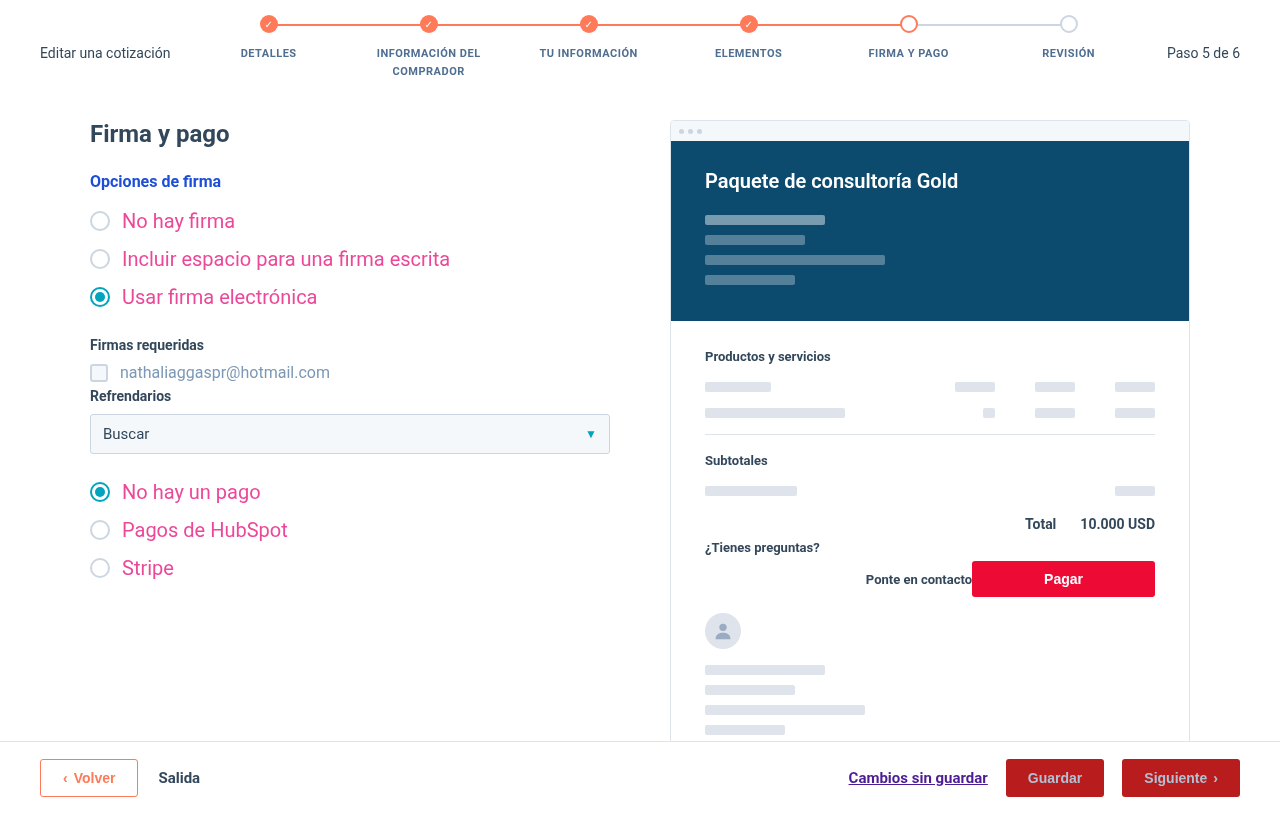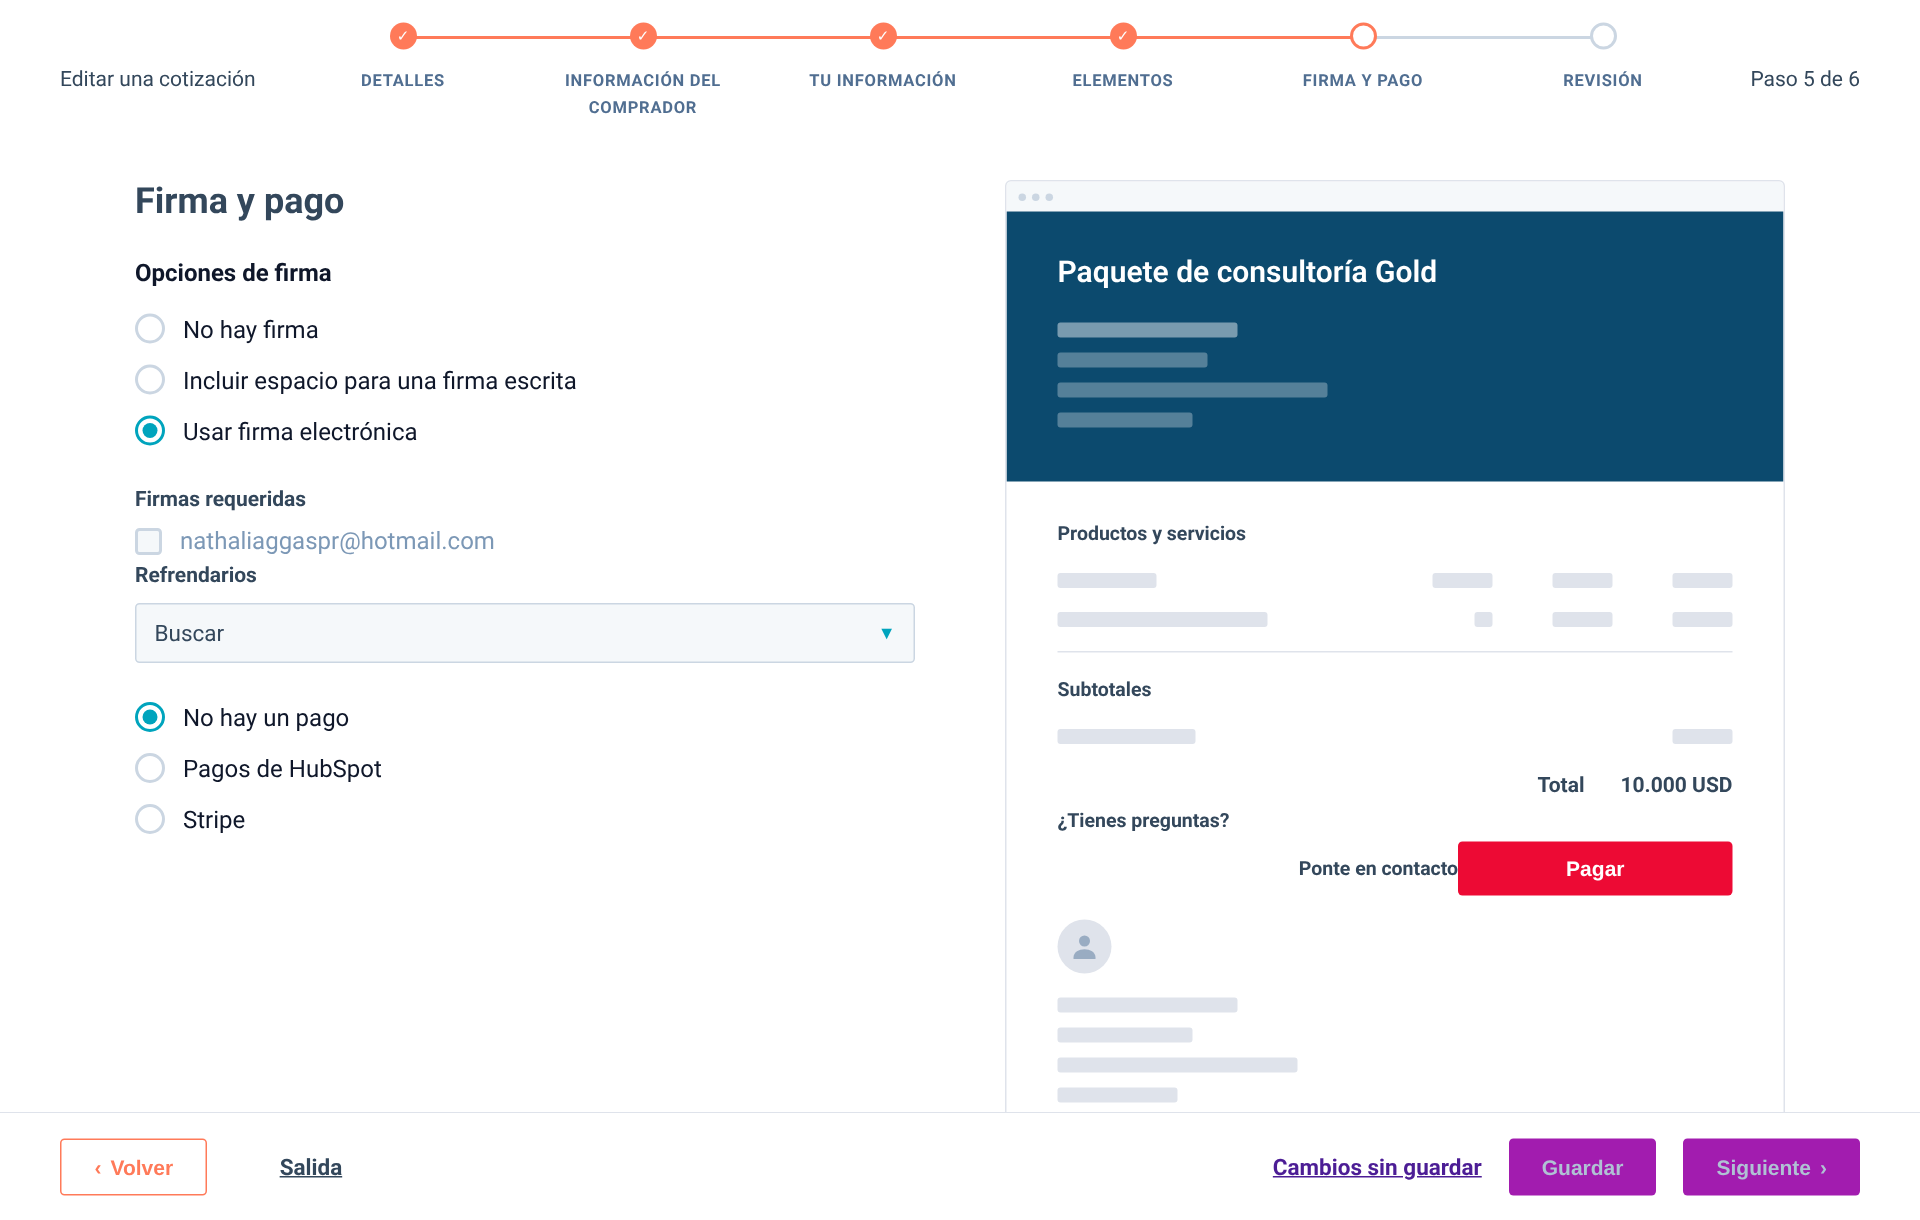--- a/index.html
+++ b/index.html
@@ -18,28 +18,28 @@
 .step-line { position: absolute; top: 9px; left: 50%; width: 160px; height: 2px; background: #ff7a59; z-index: 1; }
 .step-line.pending-line { background: #cbd6e2; }
 .step-label { margin-top: 12px; font-size: 11px; font-weight: 700; letter-spacing: 0.5px; color: #506e91; text-align: center; max-width: 140px; line-height: 1.6; }
 
 
 .main { display: flex; padding: 40px 90px 0 90px; gap: 60px; }
 .left-col { flex: 0 0 520px; }
 .right-col { flex: 1; }
 
 .page-title { font-size: 24px; font-weight: 700; color: #33475b; margin-bottom: 24px; }
-.section-h { font-size: 16px; font-weight: 700; color: #0f172a; margin-bottom: 18px; }
+.section-h { font-size: 16px; font-weight: 700; color: #1d4ed8; margin-bottom: 18px; }
 
 .radio-group { margin-bottom: 28px; }
 .radio-row { display: flex; align-items: center; gap: 12px; margin-bottom: 14px; cursor: pointer; }
 .radio-outer { width: 20px; height: 20px; border: 2px solid #cbd6e2; border-radius: 50%; display: flex; align-items: center; justify-content: center; flex-shrink: 0; }
 .radio-outer.selected { border-color: #00a4bd; }
 .radio-inner { width: 10px; height: 10px; background: #00a4bd; border-radius: 50%; }
-.radio-label { font-size: 16px; color: #0f172a; }
+.radio-label { font-size: 20px; color: #ec4899; }
 
 .field-label { font-size: 14px; font-weight: 700; color: #33475b; margin-bottom: 10px; }
 .checkbox-row { display: flex; align-items: center; gap: 12px; margin-bottom: 6px; }
 .checkbox { width: 18px; height: 18px; border: 2px solid #cbd6e2; border-radius: 3px; background: #f5f8fa; }
 .email-text { font-size: 16px; color: #7c98b6; }
 
 .select-box { width: 100%; height: 40px; border: 1px solid #cbd6e2; border-radius: 3px; background: #f5f8fa; display: flex; align-items: center; justify-content: space-between; padding: 0 12px; margin-bottom: 26px; font-size: 15px; color: #33475b; cursor: pointer; }
 .chevron { color: #00a4bd; font-size: 12px; }
 
 
@@ -71,24 +71,24 @@
 .avatar svg { fill: #99acc2; }
 .pb-lines-block { margin-top: 16px; }
 .outline-pills { display: flex; gap: 8px; margin-top: 16px; }
 .outline-pill { border: 2px solid #ed0a34; border-radius: 4px; width: 56px; height: 18px; display: flex; align-items: center; justify-content: center; }
 .outline-pill-inner { background: #ed0a34; width: 36px; height: 6px; border-radius: 2px; }
 
 
 .footer { position: fixed; bottom: 0; left: 0; right: 0; height: 72px; border-top: 1px solid #dfe3eb; background: #fff; display: flex; align-items: center; padding: 0 40px; justify-content: space-between; }
 .footer-left { display: flex; align-items: center; gap: 20px; }
 .btn-back { border: 1px solid #ff7a59; color: #ff7a59; background: #fff; border-radius: 3px; padding: 10px 22px; font-size: 14px; font-weight: 600; display: flex; align-items: center; gap: 6px; cursor: pointer; }
-.link-exit { font-size: 15px; font-weight: 700; text-decoration: underline; color: #33475b; cursor: pointer; margin-left: 28px; }
+.link-exit { font-size: 15px; font-weight: 700; color: #33475b; cursor: pointer; }
 .footer-right { display: flex; align-items: center; gap: 18px; }
 .unsaved { font-size: 15px; font-weight: 700; text-decoration: underline; color: #4c1d95; }
-.btn-disabled { border: none; background: #a21caf; color: #b0c1d4; border-radius: 3px; padding: 11px 22px; font-size: 14px; font-weight: 600; cursor: not-allowed; display: flex; align-items: center; gap: 6px; }
+.btn-disabled { border: none; background: #b91c1c; color: #b0c1d4; border-radius: 3px; padding: 11px 22px; font-size: 14px; font-weight: 600; cursor: not-allowed; display: flex; align-items: center; gap: 6px; }
 </style>
 </head>
 <body>
 
 <div class="top-bar">
   <div class="edit-title">Editar una cotización</div>
   <div class="stepper">
     <div class="steps-row">
       <div class="step">
         <div class="step-dot">✓</div>

